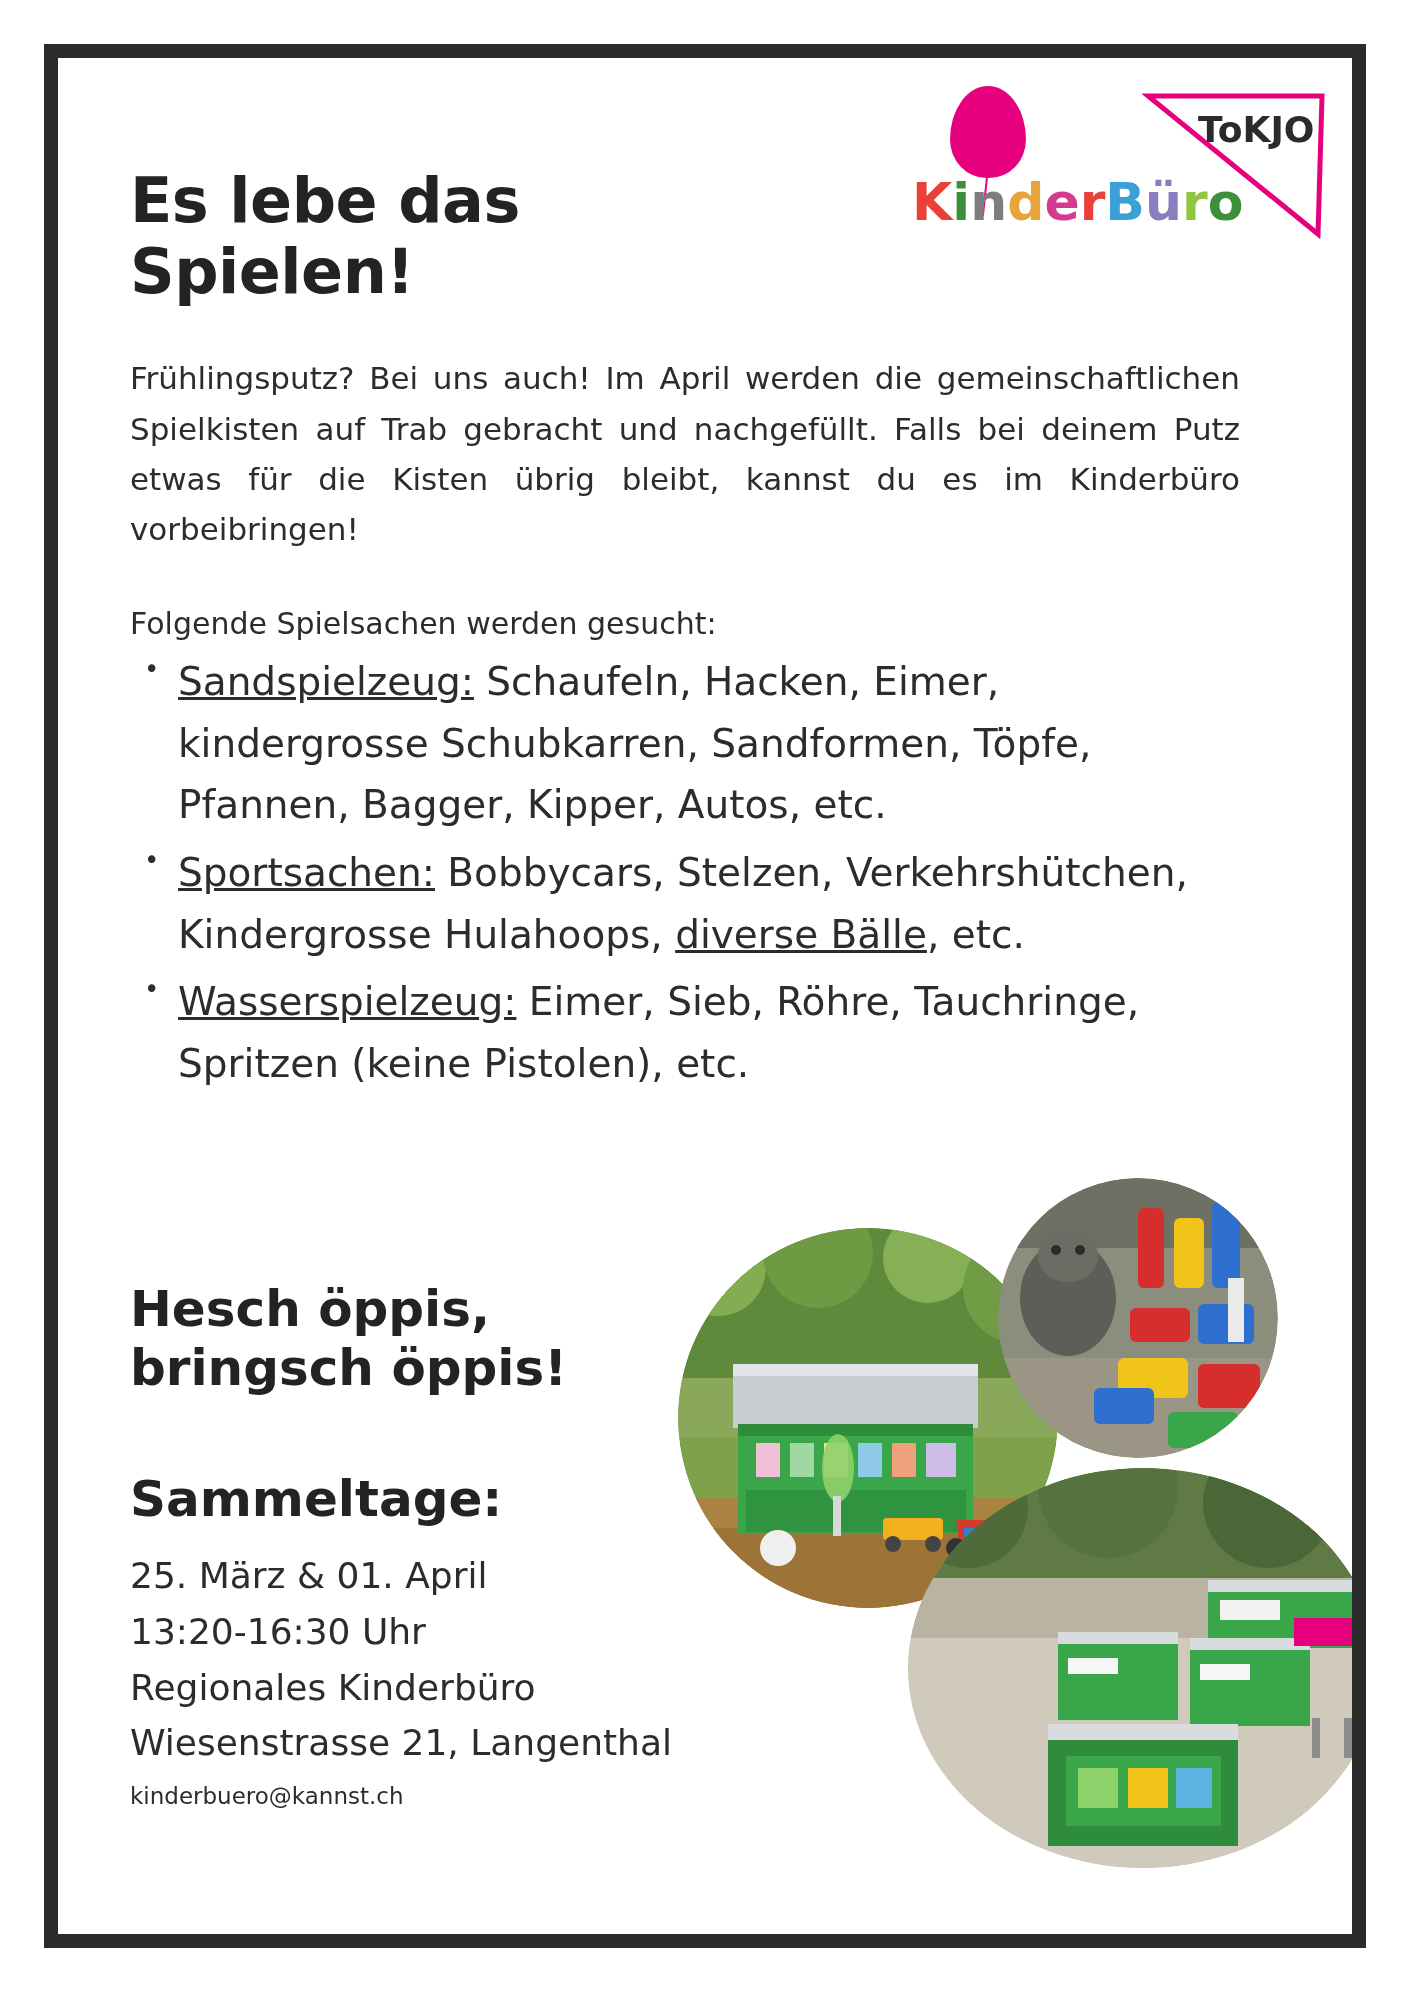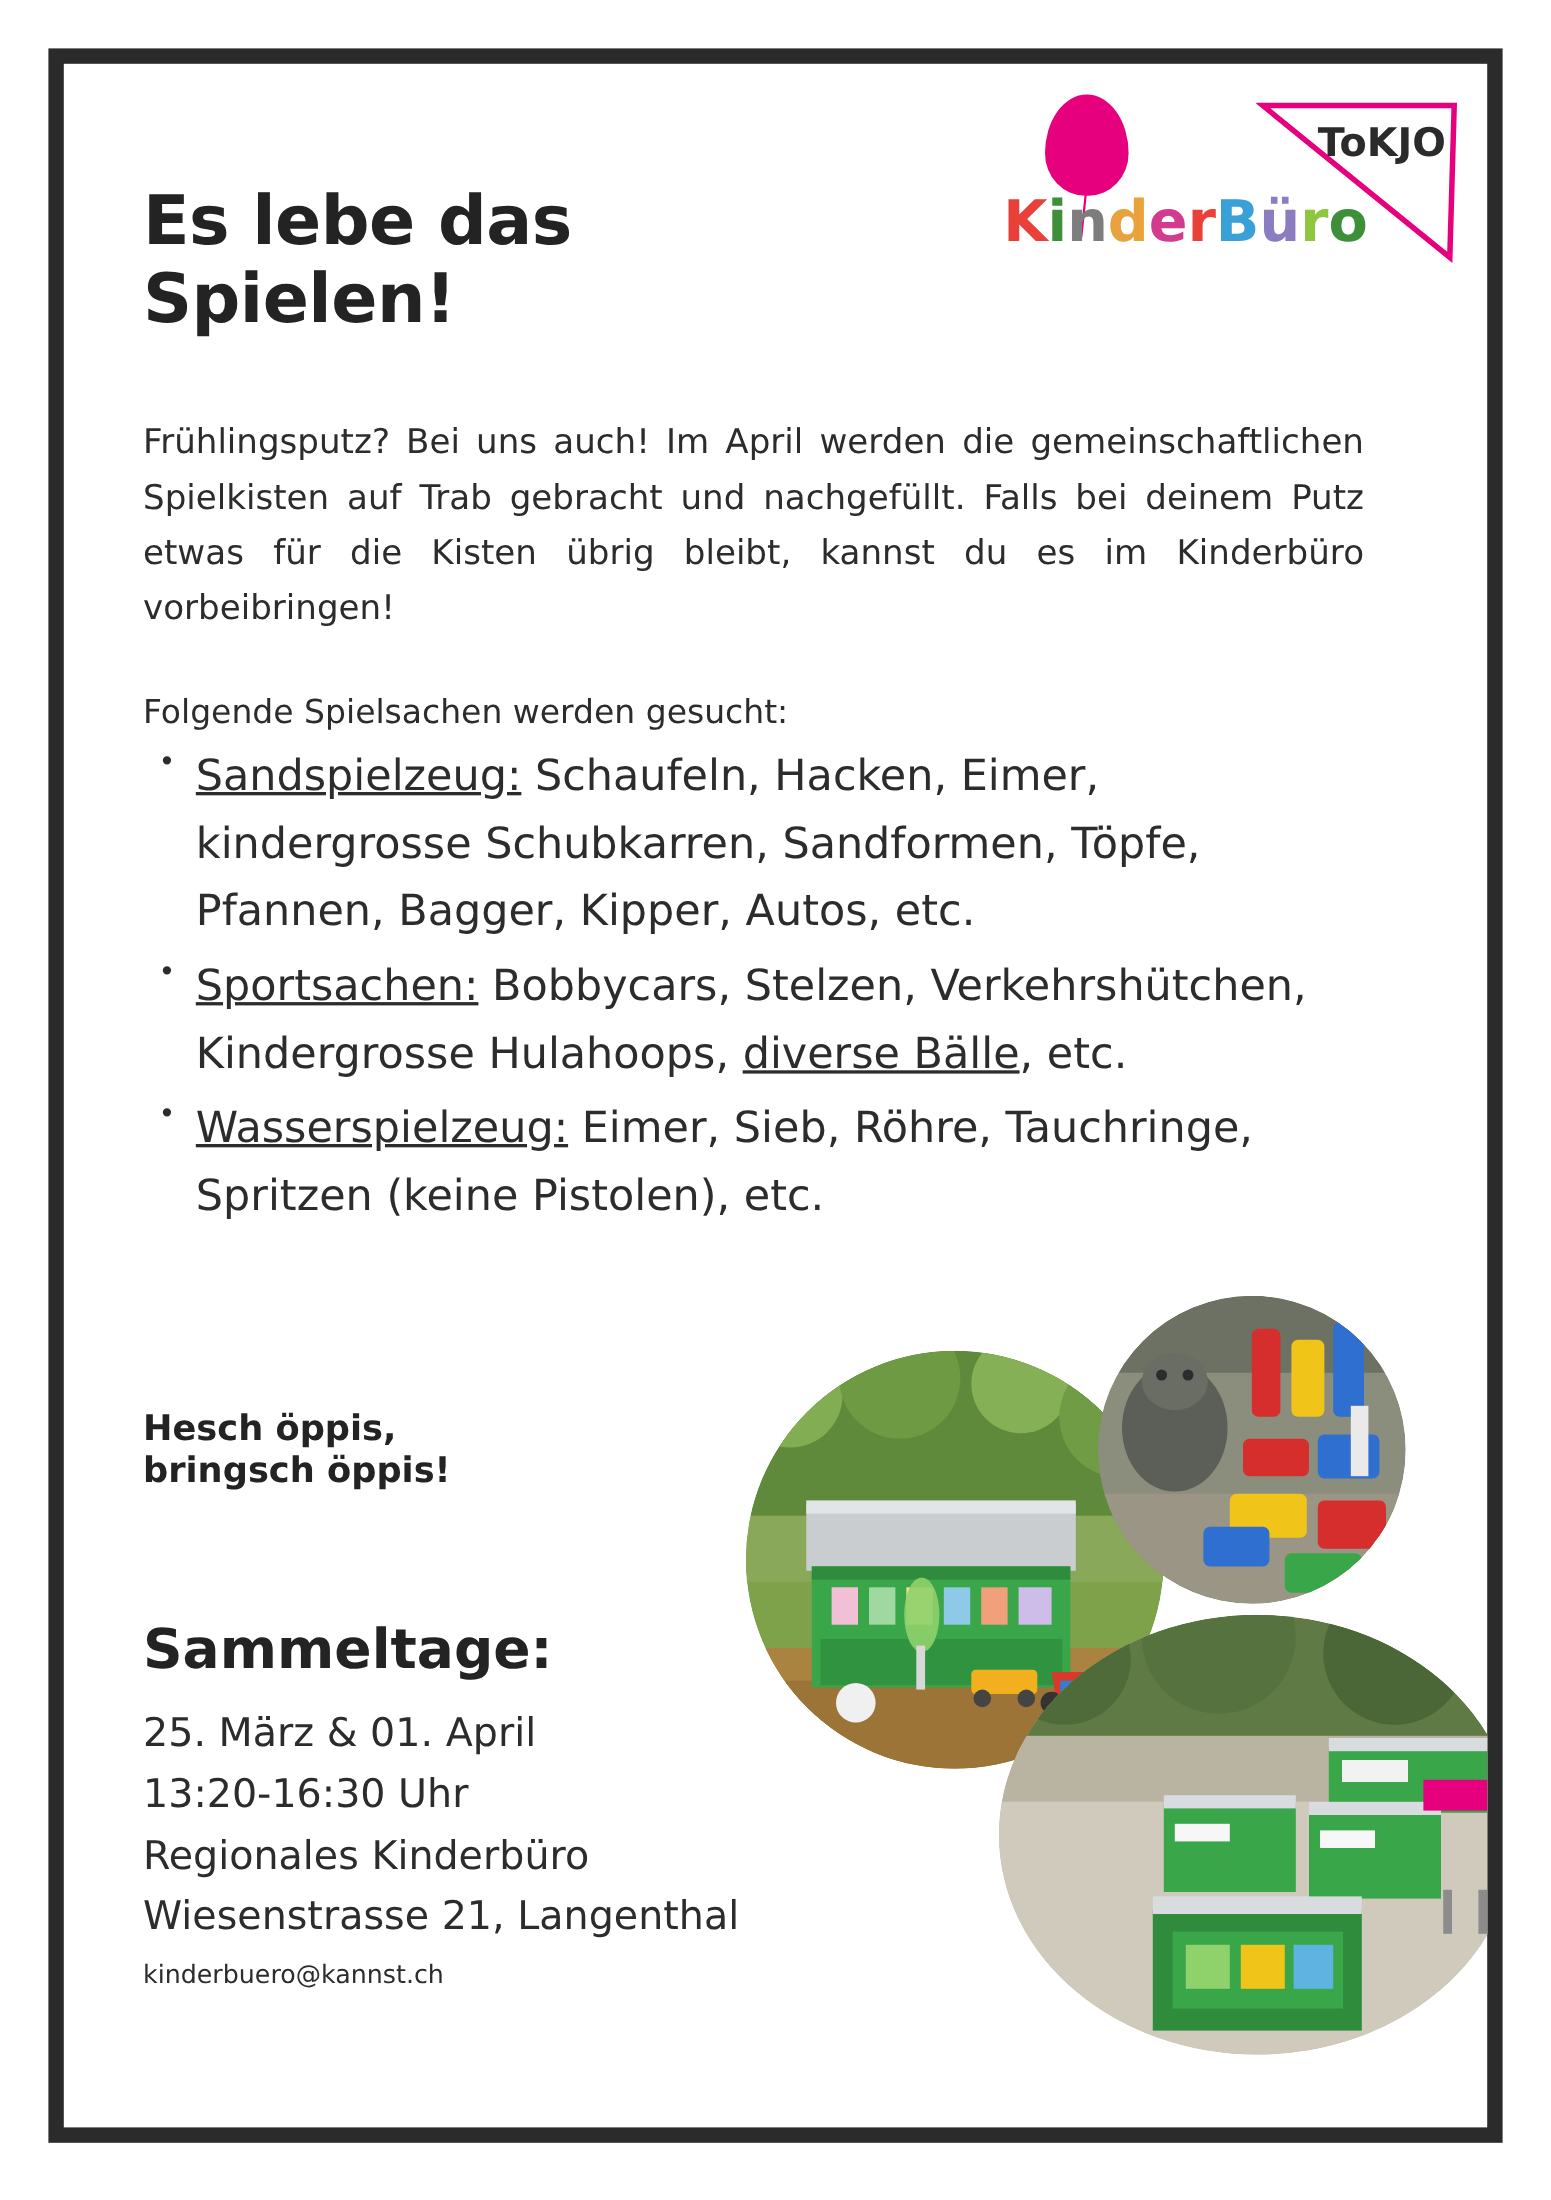--- a/index.html
+++ b/index.html
@@ -92,21 +92,21 @@
     font-size: 62px;
     line-height: 1.14;
     color: #232323;
     letter-spacing: -0.5px;
     max-width: 620px;
     margin: 52px 0 0 0;
   }
 
   
   .intro {
-    margin-top: 70px;
+    margin-top: 46px;
     font-size: 31px;
     line-height: 1.62;
     color: #2c2c2c;
     text-align: justify;
     max-width: 1110px;
   }
 
   .lead {
     margin-top: 52px;
     font-size: 30px;
@@ -135,21 +135,21 @@
     color: #2c2c2c;
   }
   .u { text-decoration: underline; }
 
   
   .dialect {
     position: absolute;
     left: 72px;
     top: 1222px;
     font-weight: bold;
-    font-size: 32px;
+    font-size: 50px;
     line-height: 1.18;
     color: #232323;
   }
 
   .sammeltage-title {
     position: absolute;
     left: 72px;
     top: 1412px;
     font-weight: bold;
     font-size: 50px;

